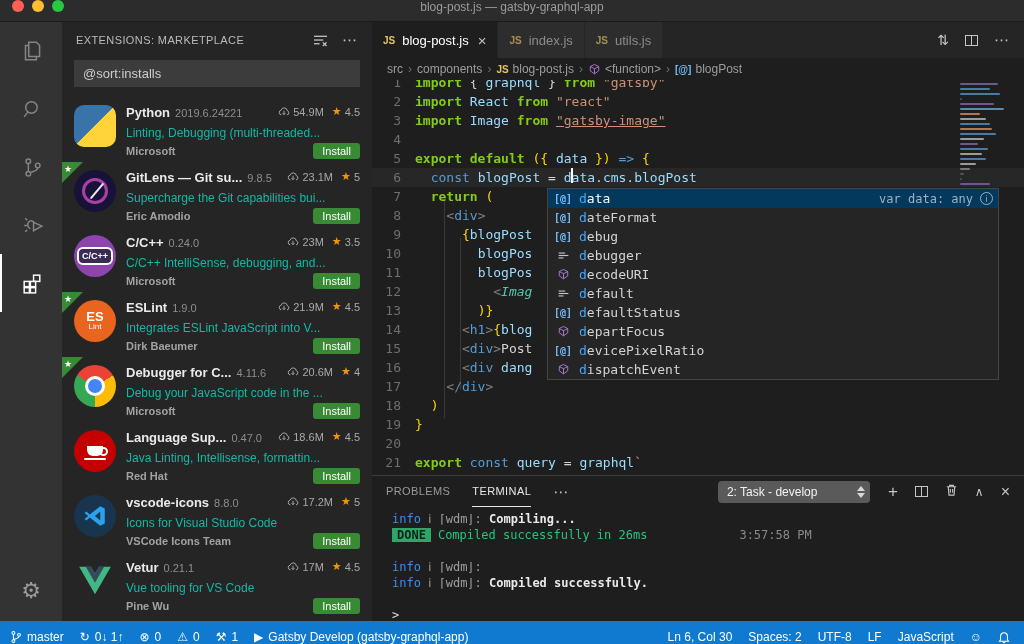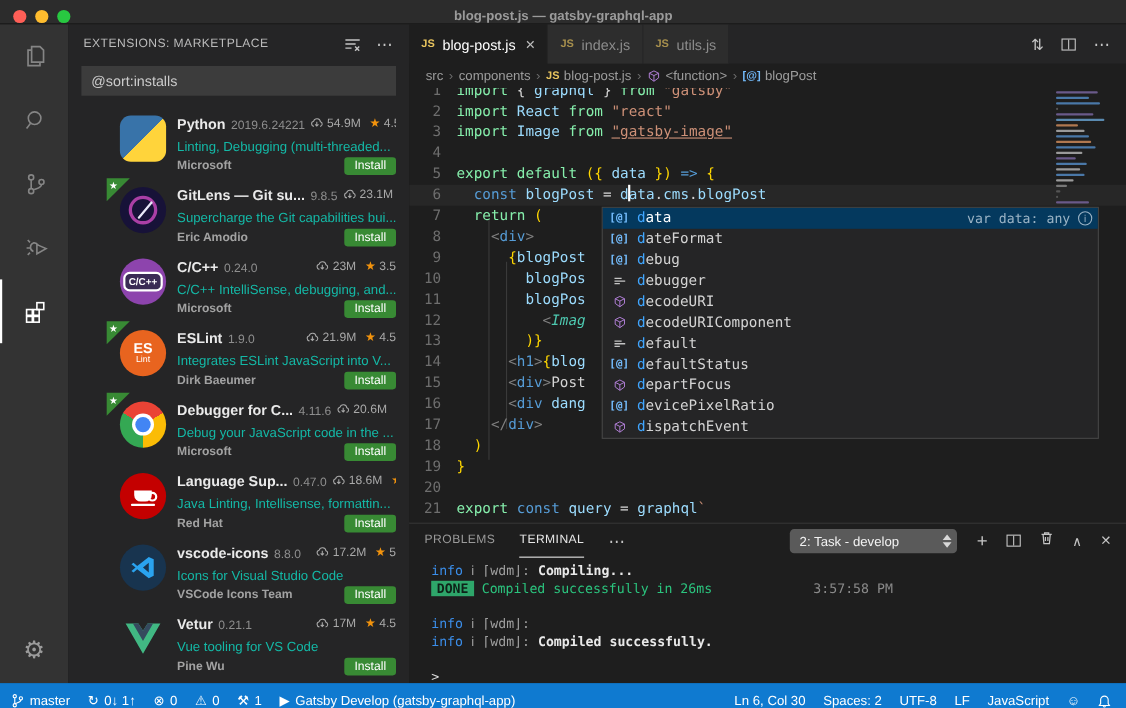--- a/index.html
+++ b/index.html
@@ -2,21 +2,21 @@
 <html><head>
 <meta charset="utf-8">
 <style>
   * { margin:0; padding:0; box-sizing:border-box; }
   html,body { width:1024px; height:644px; overflow:hidden; background:#1e1e1e;
     font-family:"Liberation Sans", sans-serif; }
   .window { width:1024px; height:644px; display:flex; flex-direction:column; background:#1e1e1e; }
 
   
   .titlebar { height:22px; background:#2c2c2c; border-bottom:1px solid #1b1b1b;
-    display:flex; align-items:flex-end; position:relative; flex-shrink:0;font-weight:bold; }
+    display:flex; align-items:flex-start; position:relative; flex-shrink:0; }
   .lights { display:flex; gap:8px; margin-left:12px; }
   .light { width:12px; height:12px; border-radius:50%; }
   .light.r { background:#ff5f57; } .light.y { background:#febc2e; } .light.g { background:#28c841; }
   .win-title { position:absolute; left:0; right:0; text-align:center; color:#9b9b9b; font-size:12px; }
 
   .app { flex:1; display:flex; min-height:0; }
 
   
   .activitybar { width:62px; background:#333333; display:flex; flex-direction:column; align-items:stretch; flex-shrink:0; }
   .act-item { height:58px; display:flex; align-items:center; justify-content:center; color:#858585; border-left:2px solid transparent; }
@@ -27,21 +27,21 @@
 
   
   .sidebar { width:310px; background:#252526; display:flex; flex-direction:column; flex-shrink:0; overflow:hidden; }
   .sb-header { height:36px; display:flex; align-items:center; padding:0 14px; }
   .sb-title { flex:1; color:#bbbbbb; font-size:11px; letter-spacing:.4px; white-space:nowrap; }
   .sb-icon { color:#c5c5c5; margin-left:14px; display:flex; }
   .sb-more { color:#c5c5c5; margin-left:14px; font-size:15px; letter-spacing:1px; }
   .searchbox { margin:2px 12px 10px 12px; height:27px; background:#3c3c3c; display:flex; align-items:center; }
   .searchbox input { background:transparent; border:0; outline:0; color:#cccccc; font-size:13px; padding:0 9px; width:100%;
      font-family:"Liberation Sans",sans-serif; }
-  .ext-list { flex:1; overflow:hidden;padding-left:35px; }
+  .ext-list { flex:1; overflow:hidden; }
   .ext-item { height:65px; display:flex; gap:10px; padding:8px 12px 0 12px; position:relative; }
   .ext-badge { position:absolute; left:0; top:0; width:0; height:0;
      border-top:21px solid #388a34; border-right:21px solid transparent; }
   .ext-badge span { position:absolute; top:-19px; left:2px; color:#fff; font-size:9px; }
   .ext-logo { width:42px; height:42px; flex-shrink:0; position:relative; display:flex; align-items:center; justify-content:center; }
   .ext-content { flex:1; min-width:0; }
   .ext-line1 { display:flex; align-items:baseline; gap:5px; white-space:nowrap; overflow:hidden; }
   .ext-name { color:#eaeaea; font-size:13px; font-weight:bold; }
   .ext-version { color:#8e8e8e; font-size:11px; }
   .ext-stats { margin-left:auto; display:flex; align-items:center; gap:3px; color:#a9a9a9; font-size:11px; }
@@ -91,21 +91,21 @@
      background:#1e1e1e; flex-shrink:0; white-space:nowrap; }
   .bc-sep { color:#6d6d6d; font-size:12px; }
   .bc-item { display:flex; align-items:center; gap:4px; }
   .var-glyph { color:#75beff; font-size:10px; font-weight:bold; }
 
   .code-wrap { position:relative; height:395px; overflow:hidden; background:#1e1e1e; flex-shrink:0; }
   .code-lines { position:absolute; top:-7px; left:0; right:0; }
   .code-line { display:flex; height:19px; line-height:19px; font-family:"DejaVu Sans Mono",monospace; font-size:13px; white-space:pre; }
   .code-line.active-line { background:rgba(255,255,255,.045); }
   .ln { width:43px; text-align:right; color:#6e6e6e; flex-shrink:0; padding-right:14px; }
-  .tok-kw { color:#86efac; } .tok-kw2 { color:#569cd6; } .tok-id { color:#9cdcfe; }
+  .tok-kw { color:#84cc16;font-weight:bold; } .tok-kw2 { color:#569cd6; } .tok-id { color:#9cdcfe; }
   .tok-str { color:#ce9178; } .tok-strlink { color:#ce9178; text-decoration:underline; }
   .tok-p { color:#d4d4d4; } .tok-gold { color:#ffd700; } .tok-ab { color:#808080; }
   .tok-tag { color:#569cd6; } .tok-comp { color:#4ec9b0;font-style:italic; } .tok-attr { color:#9cdcfe; }
   .cursor { display:inline-block; width:2px; height:15px; background:#ffffff; vertical-align:text-bottom; margin:0 -1px; }
   .indent-guide { position:absolute; width:1px; background:#3a3a3a; }
 
   .minimap { position:absolute; right:12px; top:3px; width:52px; }
   .mm-bar { height:2px; margin-bottom:3px; border-radius:1px; }
 
   .suggest { position:absolute; left:175px; top:108px; width:452px; background:#252526; border:1px solid #454545;
@@ -589,28 +589,20 @@
               <span class="s-icon">
                 <svg width="13" height="13" viewBox="0 0 16 16">
                   <path fill="none" stroke="#b180d7" stroke-width="1.1" d="M8 1.8l5.2 2.6v5.2L8 13.4 2.8 9.6V4.4L8 1.8zM2.8 4.4 8 7l5.2-2.6M8 7v6.2"></path>
                 </svg>
               </span>
               <span class="s-label"><span class="s-match">d</span><span>ecodeURI</span></span>
             </div>
             <div class="s-row">
               <span class="s-icon">
                 <svg width="13" height="13" viewBox="0 0 16 16">
-                  <path fill="none" stroke="#b180d7" stroke-width="1.1" d="M8 1.8l5.2 2.6v5.2L8 13.4 2.8 9.6V4.4L8 1.8zM2.8 4.4 8 7l5.2-2.6M8 7v6.2"></path>
-                </svg>
-              </span>
-              <span class="s-label"><span class="s-match">d</span><span>ecodeURIComponent</span></span>
-            </div>
-            <div class="s-row">
-              <span class="s-icon">
-                <svg width="13" height="13" viewBox="0 0 16 16">
                   <g stroke="#c5c5c5" stroke-width="1.4">
                     <line x1="2" y1="5" x2="10" y2="5"></line>
                     <line x1="2" y1="8" x2="14" y2="8"></line>
                     <line x1="2" y1="11" x2="8" y2="11"></line>
                   </g>
                 </svg>
               </span>
               <span class="s-label"><span class="s-match">d</span><span>efault</span></span>
             </div>
             <div class="s-row">

